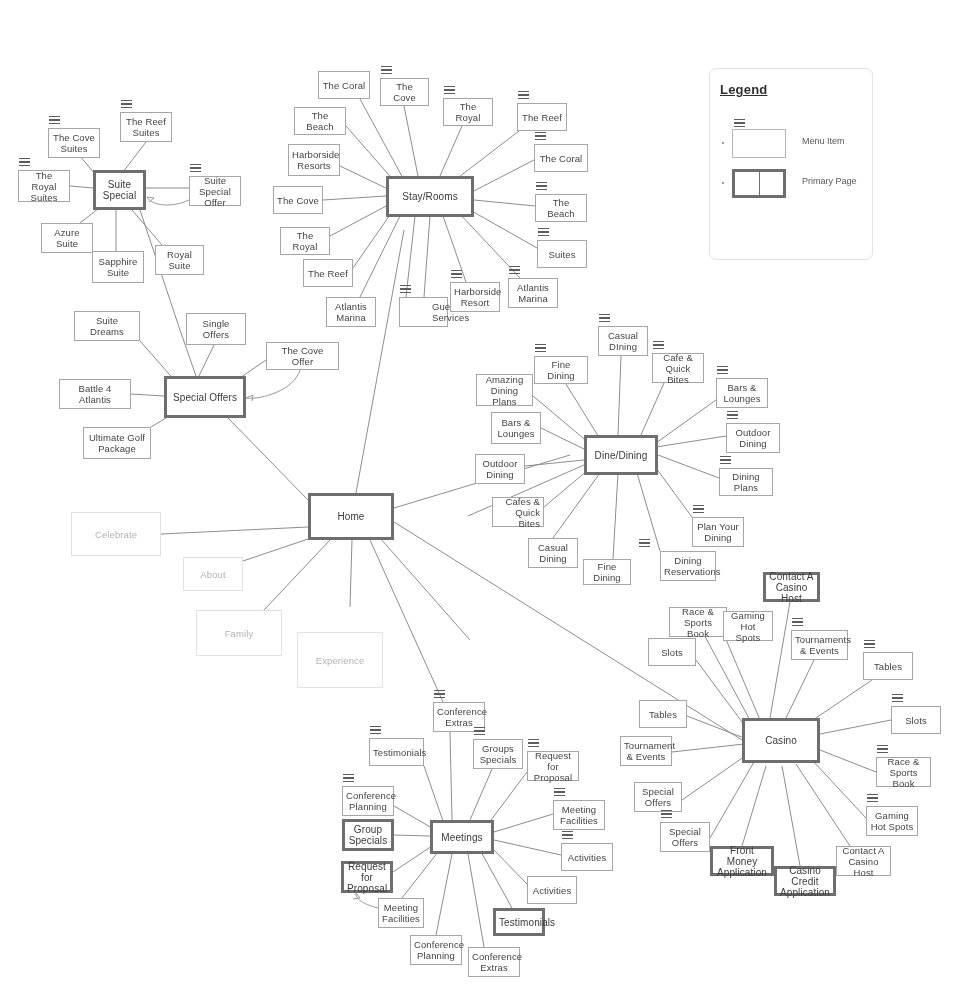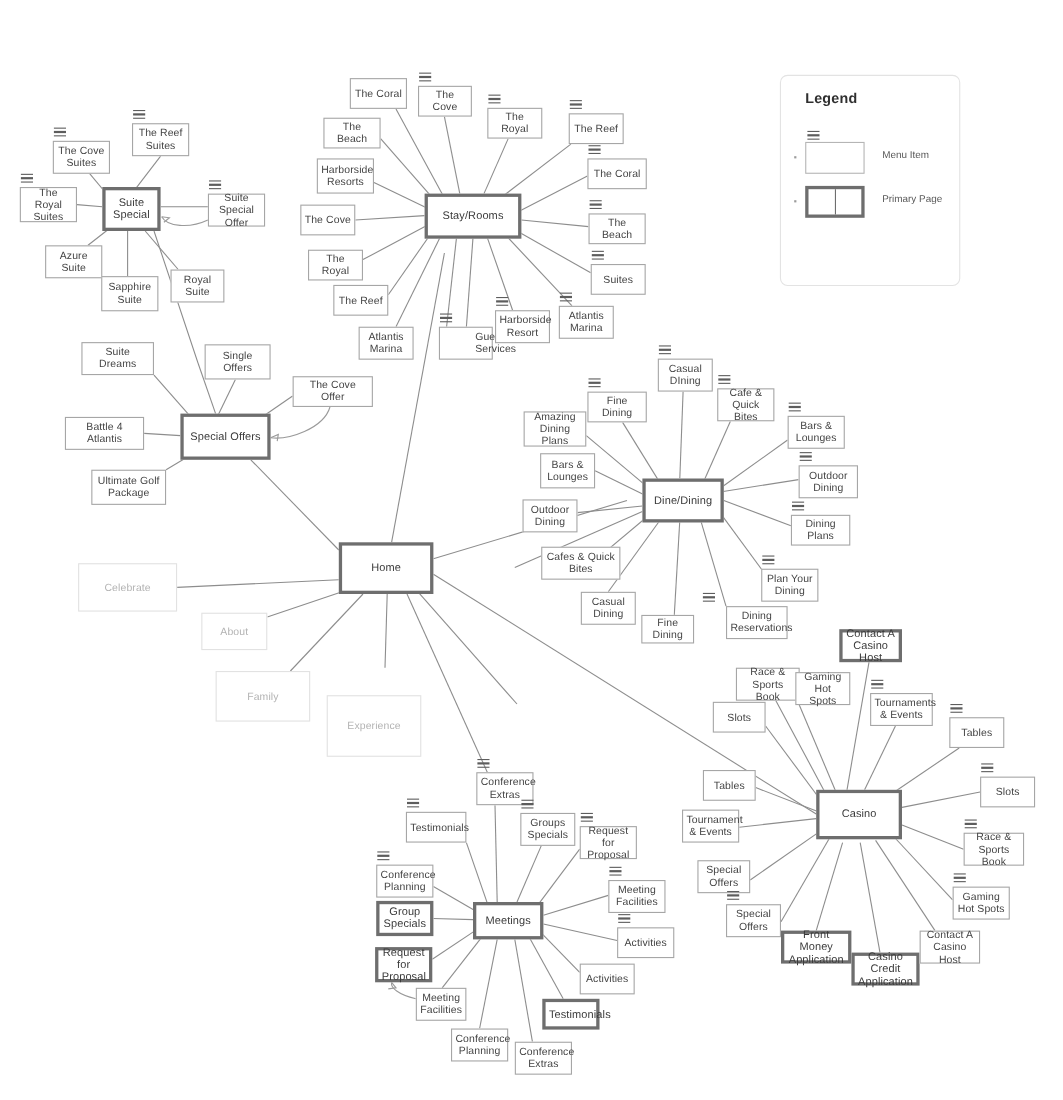--- a/index.html
+++ b/index.html
@@ -81,26 +81,27 @@
     top:68px;
     width:162px;
     height:190px;
     background:#ffffff;
     border:1px solid #e3e3e3;
     border-radius:7px;
     z-index:5;
   }
   #legend .legend-title{
     position:absolute;
-    left:22px;
+    left:10px;
     top:13px;
     font-size:13px;
     font-weight:bold;
     color:#2f2f2f;
     letter-spacing:.2px;
+    text-decoration:underline;
   }
   .legend-row{
     position:absolute;
     left:0;
     width:100%;
     height:34px;
   }
   .legend-bullet{
     position:absolute;
     left:12px;
@@ -497,21 +498,21 @@
         <span class="label">Outdoor Dining</span>
       </div>
       <div class="node page" style="left: 719px; top: 468px; width: 54px; height: 28px;">
         <span class="label">Dining Plans</span>
       </div>
       <span class="menu-icon" style="position: absolute; left: 720px; top: 456px;">
         <i></i>
         <i></i>
         <i></i>
       </span>
-      <div class="node page" style="left: 492px; top: 497px; width: 72px; height: 30px;">
+      <div class="node page" style="left: 492px; top: 497px; width: 52px; height: 30px; text-align: right;">
         <span class="label">Cafes &amp; Quick Bites</span>
       </div>
       <div class="node page" style="left: 692px; top: 517px; width: 52px; height: 30px;">
         <span class="label">Plan Your Dining</span>
       </div>
       <span class="menu-icon" style="position: absolute; left: 693px; top: 505px;">
         <i></i>
         <i></i>
         <i></i>
       </span>

